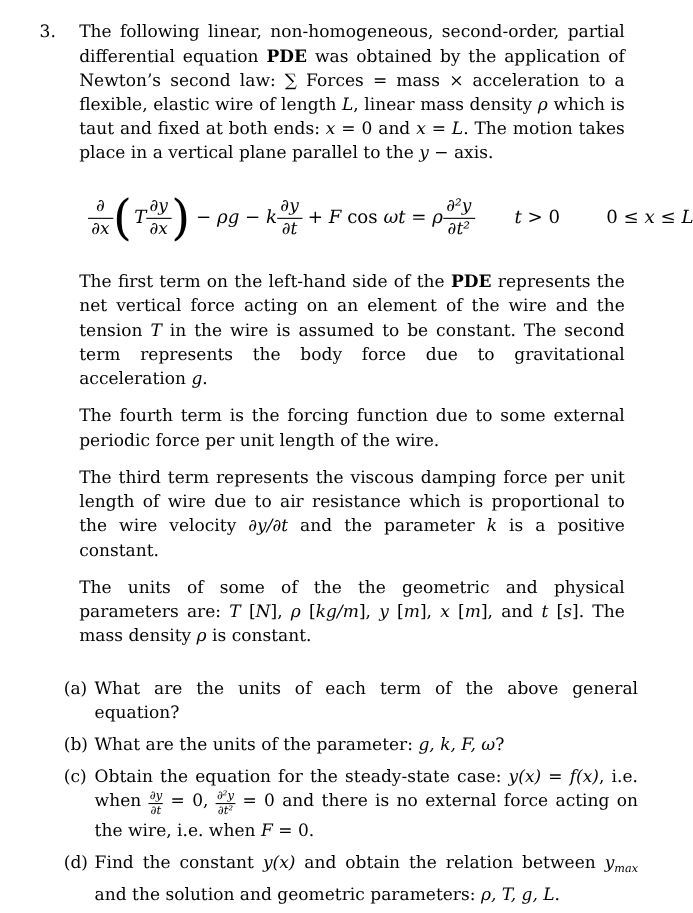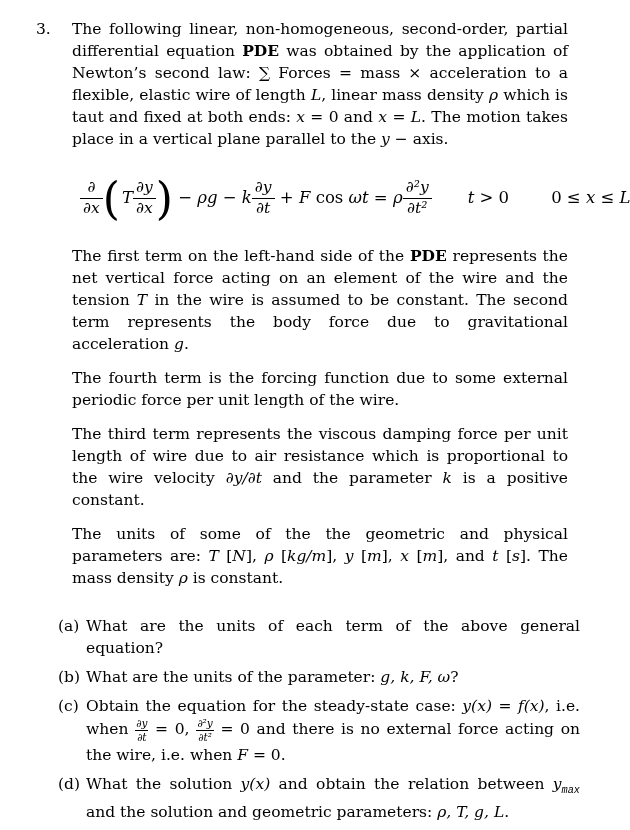--- a/index.html
+++ b/index.html
@@ -7,21 +7,21 @@
     width: 630px; height: 830px;
     background: #ffffff; color: #000000;
     font-family: "DejaVu Serif", "Liberation Serif", serif;
     font-size: 15.5px; line-height: 22px;
     -webkit-font-smoothing: antialiased;
   }
   .page { box-sizing: border-box; width: 630px; height: 830px; padding: 6px 50px 0 60px; overflow: hidden; }
   p { margin: 12px; text-align: justify; }
   .b { font-weight: 700; }
   .i { font-style: italic; text-align: center; }
-  .sub { font-size: 66%; vertical-align: -4px; font-family: Liberation Mono, monospace; }
+  .sub { font-size: 66%; vertical-align: -4px; }
   .intro-wrap { position: relative; }
   .pnum { position: absolute; left: -24px; top: 0; }
   .para { margin-top: 7px; }
 
   
   .equation-row {
     display: flex; align-items: center;
     margin: 20px 0 0 20px; height: 56px;
     font-size: 16.5px; white-space: pre;
   }
@@ -88,18 +88,18 @@
       <span><span>What are the units of the parameter: </span><span class="i">g, k, F, ω</span><span>?</span></span>
     </div>
 
     <div class="qitem">
       <span class="qlabel">(c)</span>
       <span><span>Obtain the equation for the steady-state case: </span><span class="i">y(x) = f(x)</span><span>, i.e. when </span></span><span class="sfrac"><span class="num">∂y</span><span class="den">∂t</span></span><span><span> = 0, </span></span><span class="sfrac"><span class="num">∂²y</span><span class="den">∂t²</span></span><span><span> = 0 and there is no external force acting on the wire, i.e. when </span><span class="i">F</span><span> = 0.</span></span>
     </div>
 
     <div class="qitem">
       <span class="qlabel">(d)</span>
-      <span><span>What the solution </span><span class="i">y(x)</span><span> and obtain the relation between </span><span class="i">y</span><span class="i sub">max</span><span> and the solution and geometric parameters: </span><span class="i">ρ, T, g, L</span><span>.</span></span>
+      <span><span>Find the constant </span><span class="i">y(x)</span><span> and obtain the relation between </span><span class="i">y</span><span class="i sub">max</span><span> and the solution and geometric parameters: </span><span class="i">ρ, T, g, L</span><span>.</span></span>
     </div>
 
   </div>
 
 </div>
 
 </body></html>

